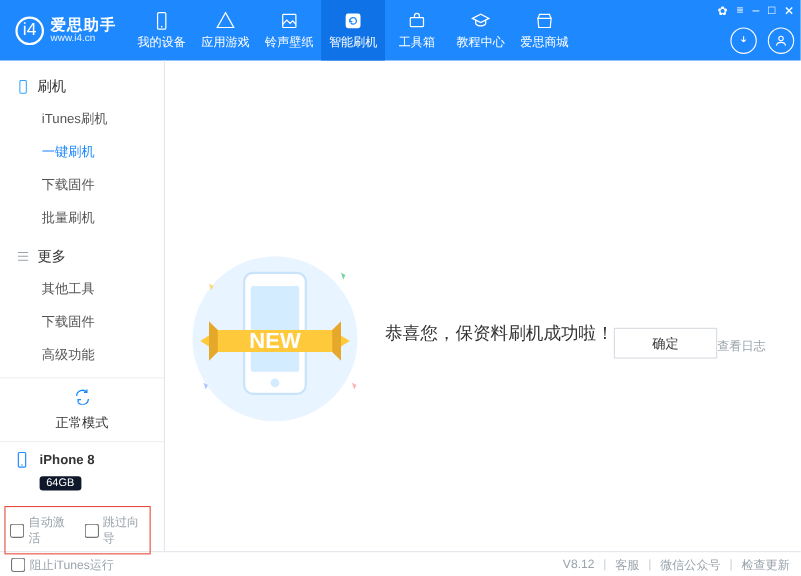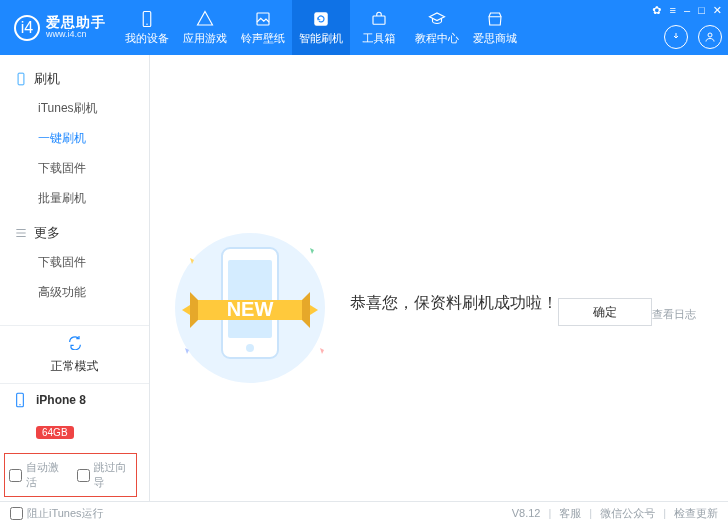--- a/index.html
+++ b/index.html
@@ -97,22 +97,22 @@
   }
   .sb-mode, .sb-device {
     display:flex; align-items:center; gap:8px;
     padding:8px 12px;
     flex-direction:column;
   }
   .sb-mode { border-bottom:1px solid #eceff2; }
   .sb-mode-icon, .sb-device-icon { width:16px;height:16px; fill:#1e88ff; }
   .sb-device-name { font-size:12px; color:#333; font-weight:bold; }
   .sb-device-badge {
-    margin-left:24px; margin-top:16px;
-    background:#ef4444; color:#fff; border-radius:3px;
+    margin-left:24px; margin-top:5px;
+    background:#0f172a; color:#fff; border-radius:3px;
     font-size:10px; padding:1px 6px; display:inline-block;
   }
   .sb-checks {
     border:1.5px solid #e84c3d;
     margin:6px 12px 4px 4px;
     padding:6px 4px;
     display:flex; gap:12px;
   }
   .sb-chk {
     display:flex; align-items:center; gap:4px;
@@ -263,20 +263,23 @@
       </div>
     </div>
     <div class="sb-group">
       <div class="sb-group-title">
         <svg class="gicon" viewBox="0 0 24 24">
             <path d="M4 6h16M4 12h16M4 18h16" stroke="#9aa3ab" stroke-width="1.6"></path>
           </svg>
         <span>更多</span>
       </div>
       <div class="sb-items">
+        <div class="sb-item">
+            <span>其他工具</span>
+          </div>
         <div class="sb-item">
             <span>下载固件</span>
           </div>
         <div class="sb-item">
             <span>高级功能</span>
           </div>
       </div>
     </div>
 
     <div class="sb-device-area">

